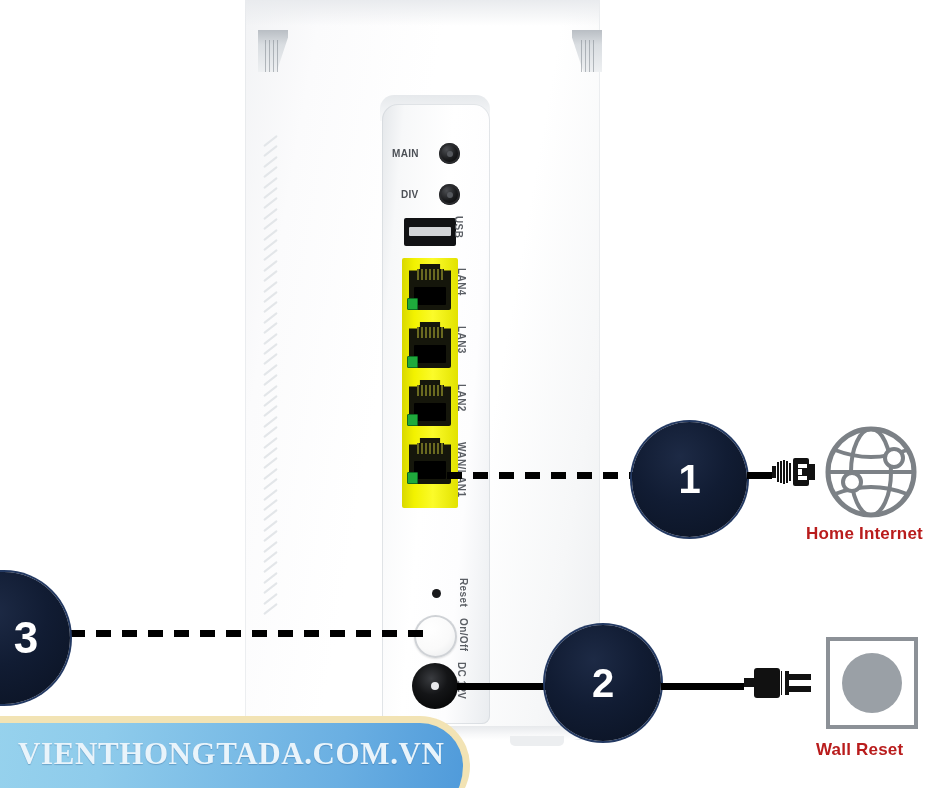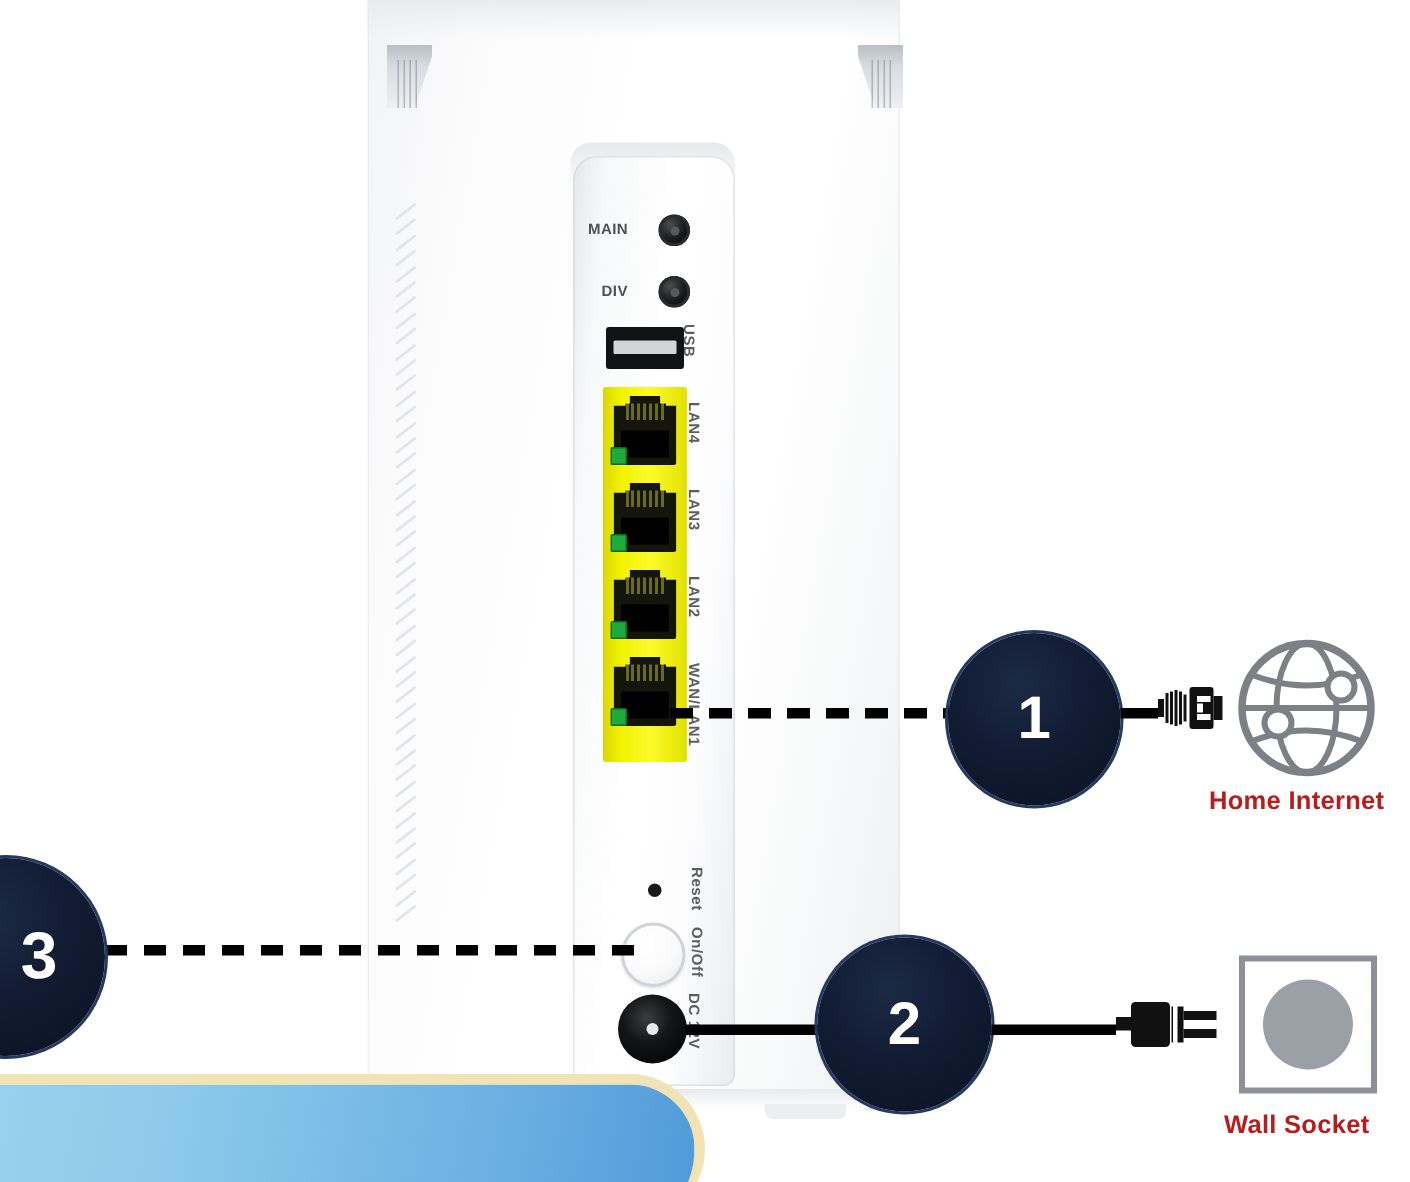--- a/index.html
+++ b/index.html
@@ -527,22 +527,23 @@
       <rect x="0" y="20" width="10" height="9" fill="#111"></rect>
       <rect x="10" y="10" width="26" height="30" rx="3" fill="#111"></rect>
       <rect x="37" y="13" width="8" height="24" fill="#111"></rect>
       <rect x="45" y="16" width="22" height="6" fill="#111"></rect>
       <rect x="45" y="28" width="22" height="6" fill="#111"></rect>
       <rect x="38" y="8" width="3" height="34" fill="#ffffff"></rect>
     </svg>
   </div>
 
   <div class="socket-box"></div>
-  <div class="dest-label" style="left:816px; top:740px;">Wall Socket</div>
+  <div class="dest-label" style="left:816px; top:740px;">Wall Reset</div>
 
   <div class="dash-h" style="left:70px; top:630px; width:355px;"></div>
   <div class="callout" style="left:-62px; top:572px; width:132px; height:132px; font-size:44px;">
     <span style="margin-left:44px;">3</span>
   </div>
 
   <div class="watermark-shape"></div>
+  <div class="watermark-text">VIENTHONGTADA.COM.VN</div>
 
 </div>
 
 </body></html>

